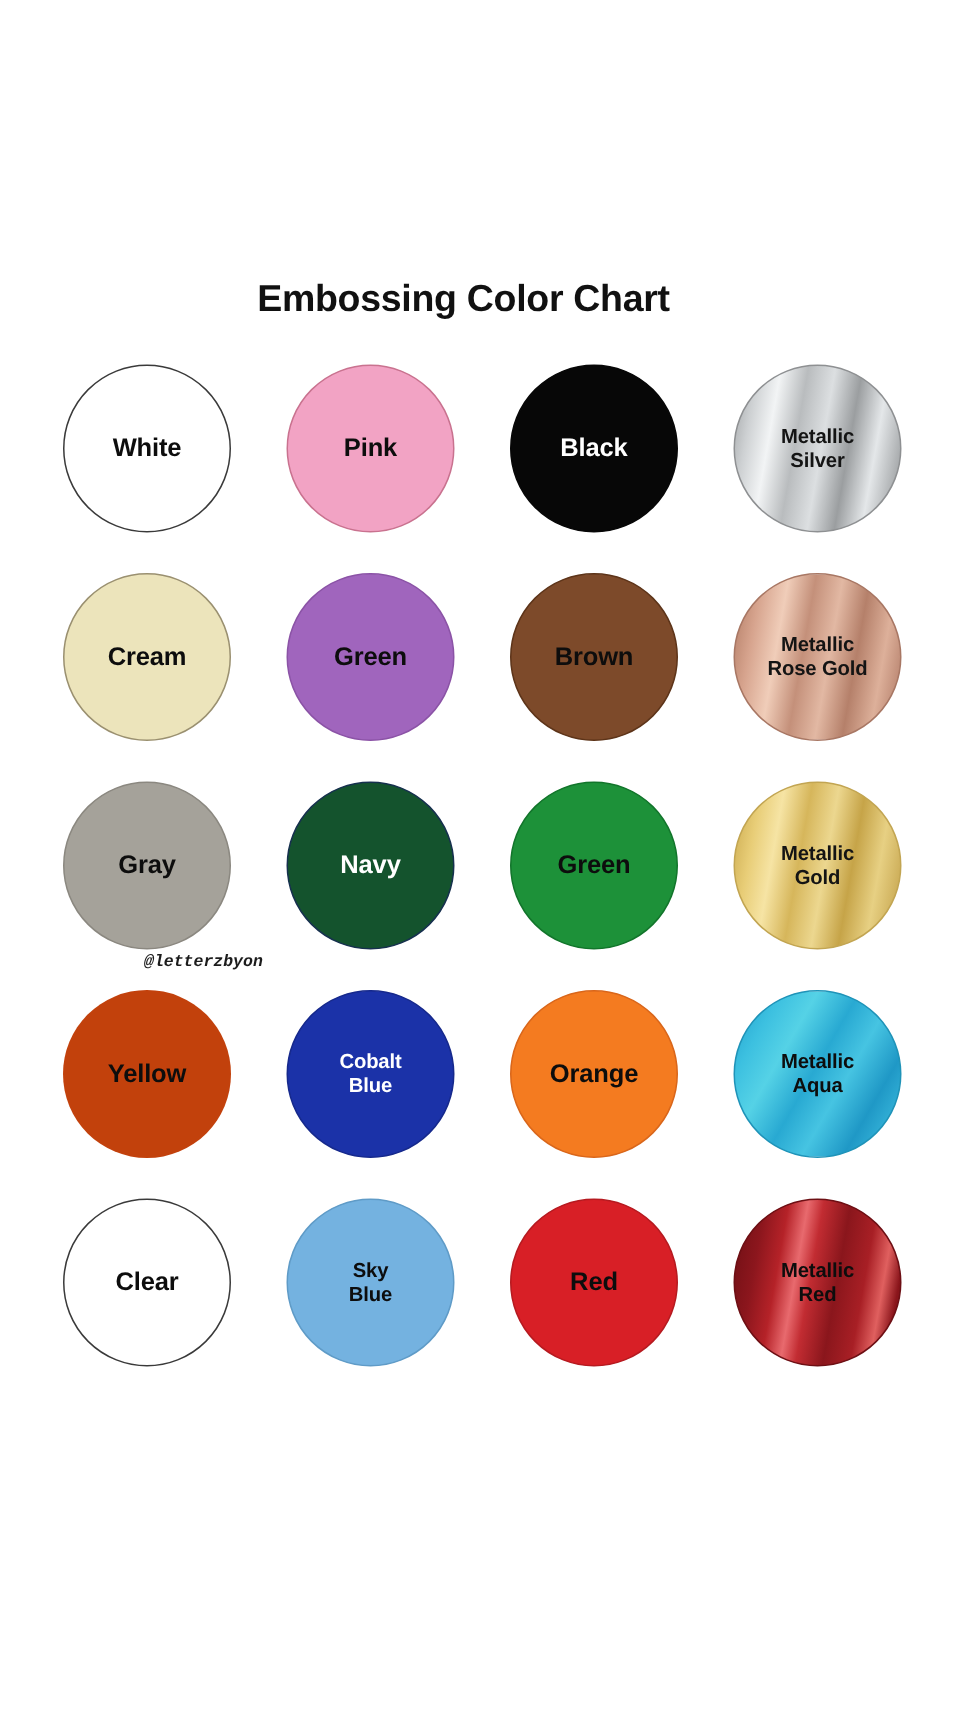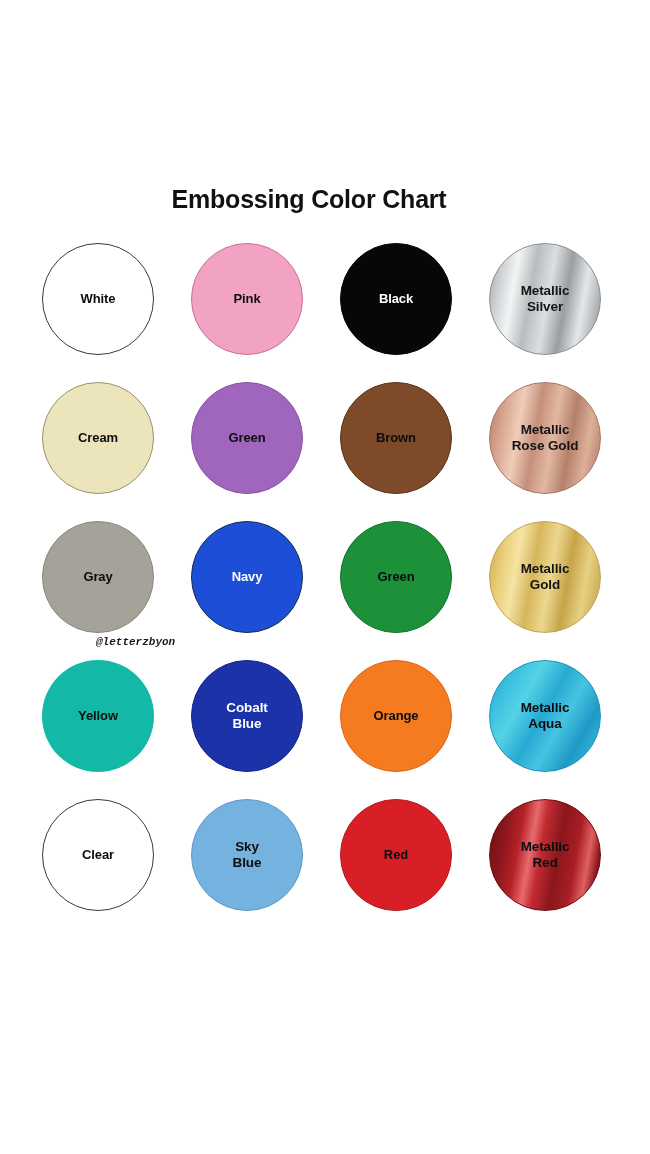--- a/index.html
+++ b/index.html
@@ -48,21 +48,21 @@
     border-radius: 50%;
     display: flex;
     align-items: center;
     justify-content: center;
     box-sizing: border-box;
   }
   .swatch-label {
     position: relative;
     z-index: 2;
     text-align: center;
-    font-size: 13px;
+    font-size: 17px;
     font-weight: bold;
     line-height: 1.22;
     letter-spacing: -0.1px;
     white-space: pre-line;
     font-family: "Liberation Sans", sans-serif;
   }
   .swatch-label.small {
     font-size: 13.5px;
   }
   .watermark {
@@ -107,31 +107,31 @@
       <div class="swatch" style="background: rgb(125, 74, 42); border: 1px solid rgb(93, 52, 25);">
         <span class="swatch-label" style="color: rgb(13, 13, 13);">Brown</span>
       </div>
       <div class="swatch" style="background: linear-gradient(100deg, rgb(176, 122, 99) 0%, rgb(214, 163, 141) 14%, rgb(240, 205, 185) 28%, rgb(196, 144, 122) 42%, rgb(226, 184, 163) 56%, rgb(181, 128, 106) 70%, rgb(221, 176, 154) 84%, rgb(171, 116, 96) 100%); border: 1px solid rgb(168, 119, 100);">
         <span class="swatch-label small" style="color: rgb(20, 20, 20);">Metallic
 Rose Gold</span>
       </div>
       <div class="swatch" style="background: rgb(165, 162, 154); border: 1px solid rgb(139, 136, 128);">
         <span class="swatch-label" style="color: rgb(13, 13, 13);">Gray</span>
       </div>
-      <div class="swatch" style="background: #1d4ed8; border: 1px solid rgb(22, 48, 78);">
+      <div class="swatch" style="background: #14532d; border: 1px solid rgb(22, 48, 78);">
         <span class="swatch-label" style="color: rgb(255, 255, 255);">Navy</span>
       </div>
       <div class="swatch" style="background: rgb(29, 145, 57); border: 1px solid rgb(18, 117, 43); align-items: center;">
         <span class="swatch-label" style="color: rgb(13, 13, 13);">Green</span>
       </div>
       <div class="swatch" style="background: linear-gradient(100deg, rgb(201, 168, 76) 0%, rgb(232, 205, 119) 14%, rgb(246, 228, 164) 26%, rgb(214, 182, 91) 40%, rgb(236, 215, 143) 54%, rgb(198, 164, 72) 68%, rgb(231, 208, 131) 82%, rgb(191, 156, 67) 100%); border: 1px solid rgb(194, 165, 82);">
         <span class="swatch-label small" style="color: rgb(20, 20, 20);">Metallic
 Gold</span>
       </div>
-      <div class="swatch" style="background: #14b8a6;">
+      <div class="swatch" style="background: #c2410c;">
         <span class="swatch-label" style="color: rgb(13, 13, 13);">Yellow</span>
       </div>
       <div class="swatch" style="background: rgb(27, 50, 168); border: 1px solid rgb(22, 41, 140);">
         <span class="swatch-label small" style="color: rgb(255, 255, 255);">Cobalt
 Blue</span>
       </div>
       <div class="swatch" style="background: rgb(244, 123, 32); border: 1px solid rgb(217, 102, 26);">
         <span class="swatch-label" style="color: rgb(13, 13, 13);">Orange</span>
       </div>
       <div class="swatch" style="background: linear-gradient(120deg, rgb(30, 156, 203) 0%, rgb(60, 192, 224) 18%, rgb(85, 210, 230) 32%, rgb(40, 169, 210) 48%, rgb(70, 196, 226) 62%, rgb(31, 152, 198) 78%, rgb(57, 184, 220) 92%, rgb(29, 143, 189) 100%); border: 1px solid rgb(31, 147, 184);">

